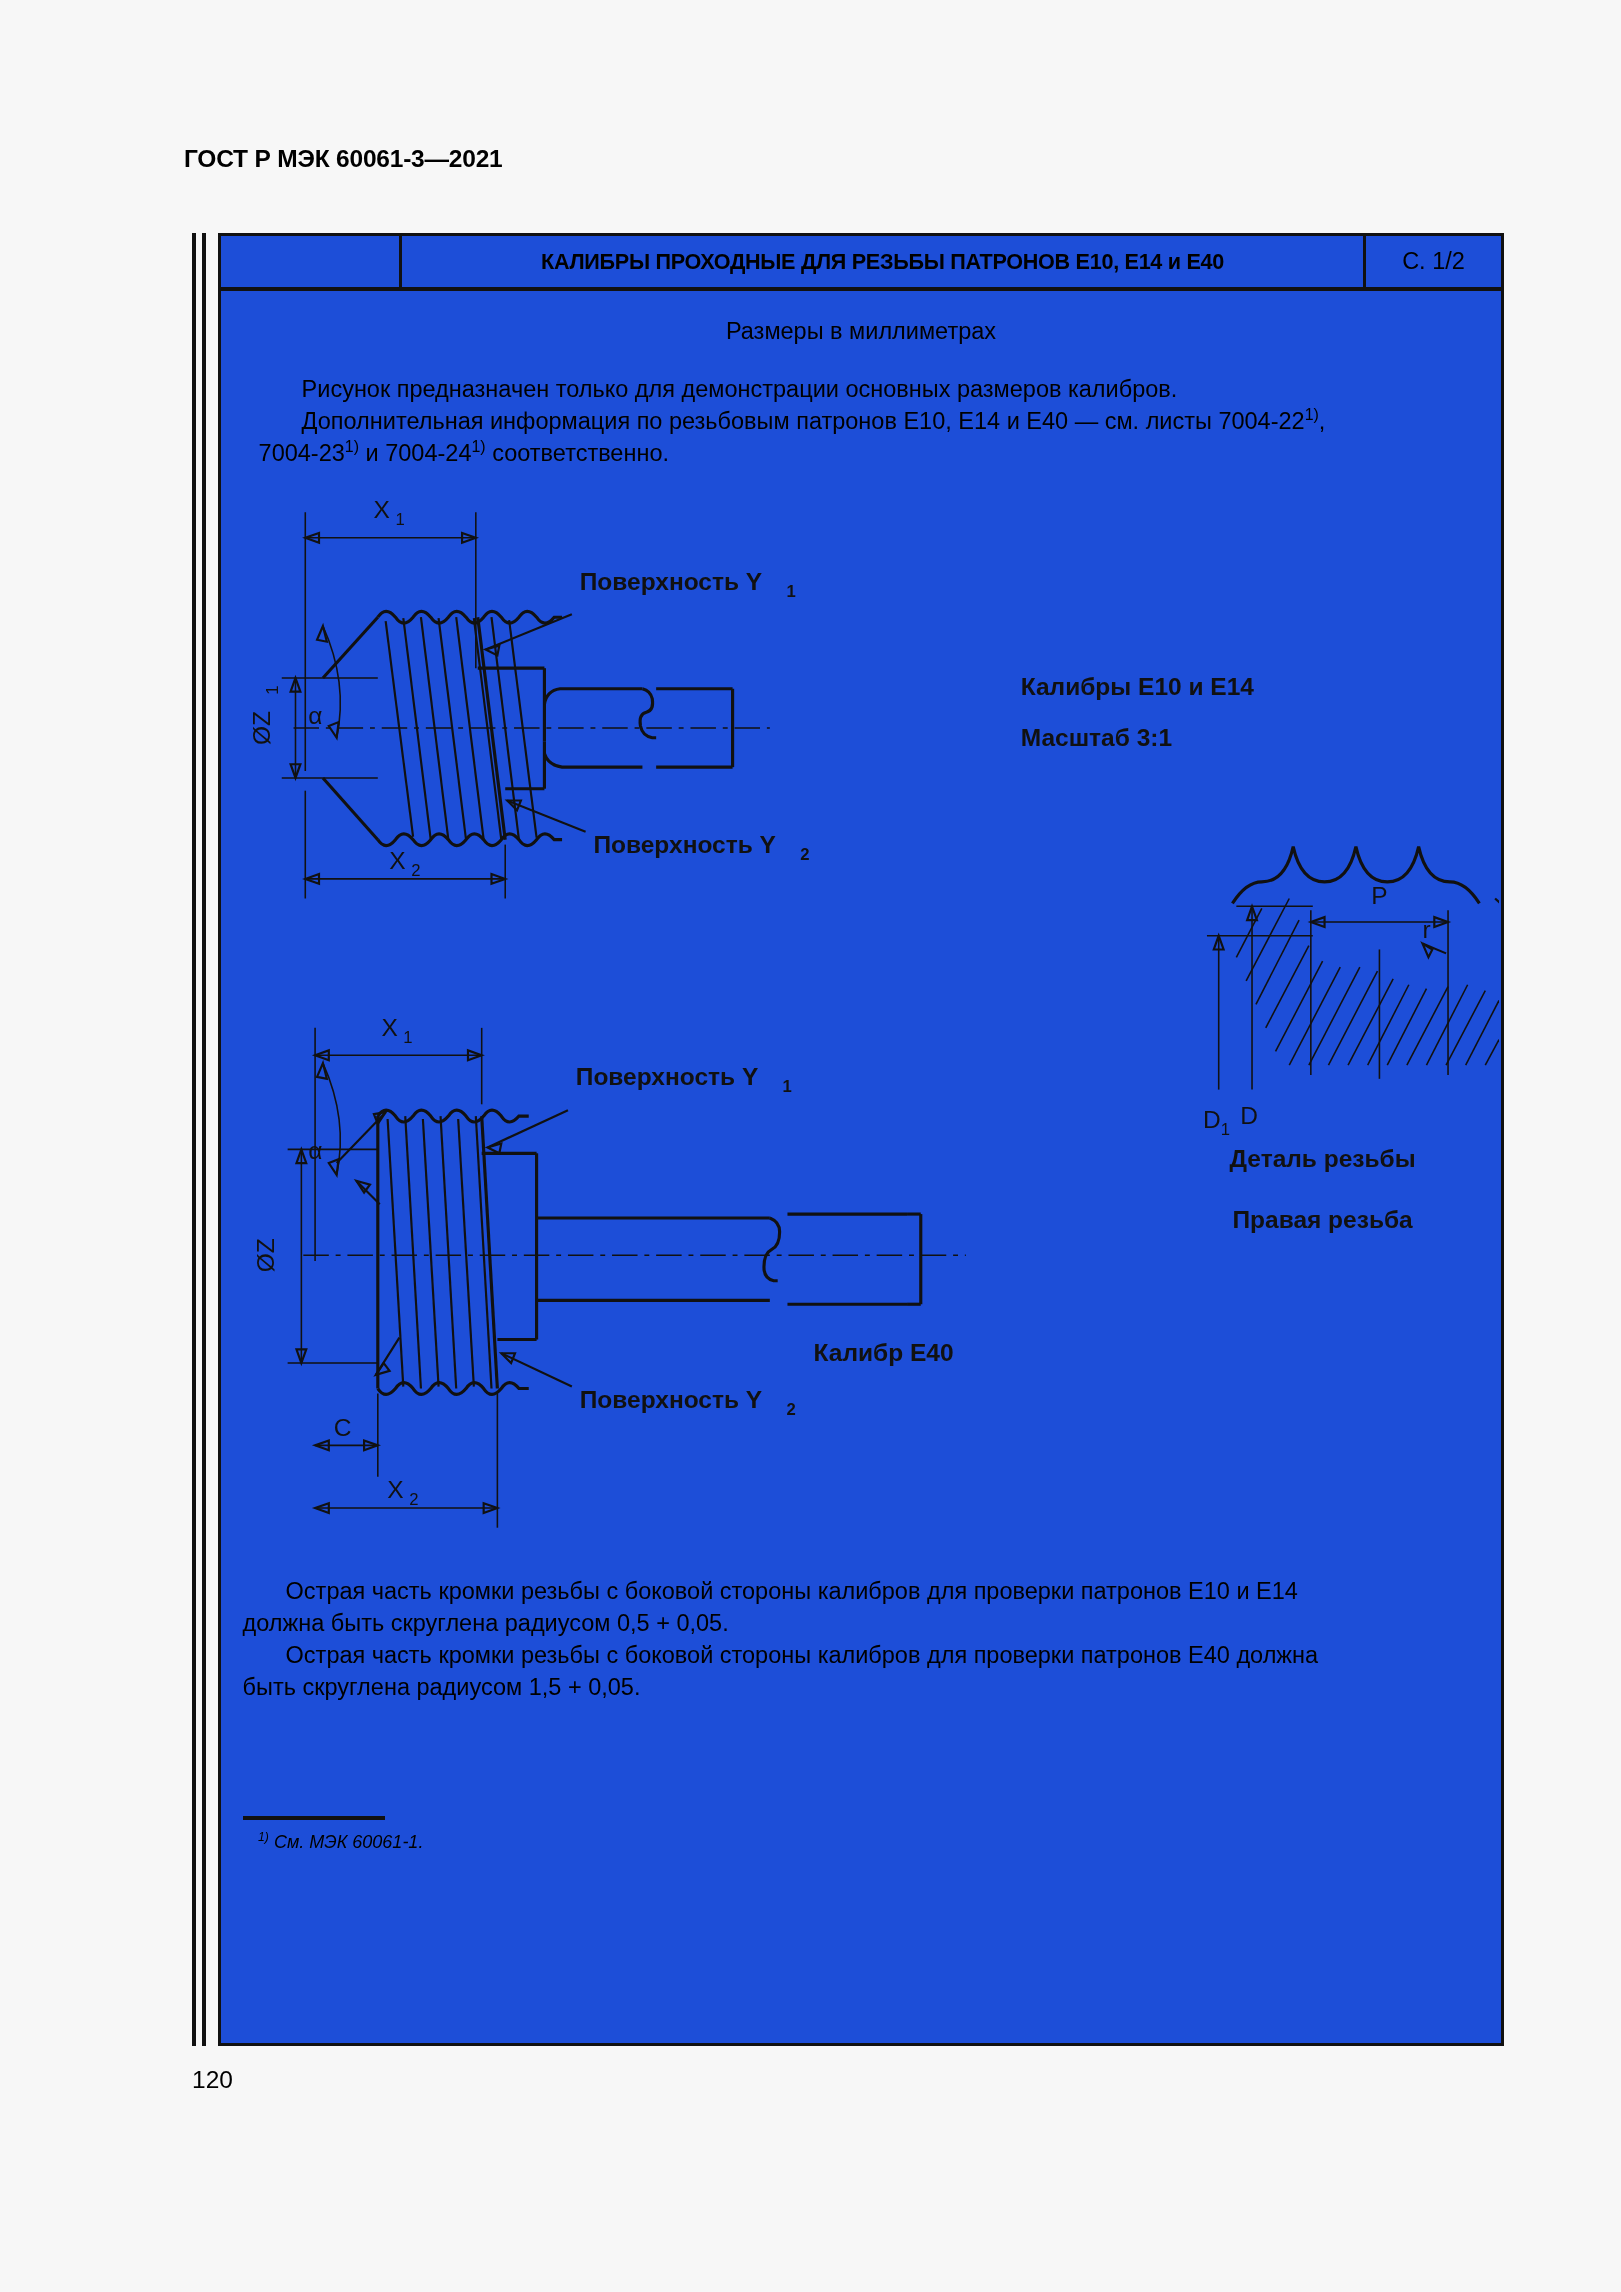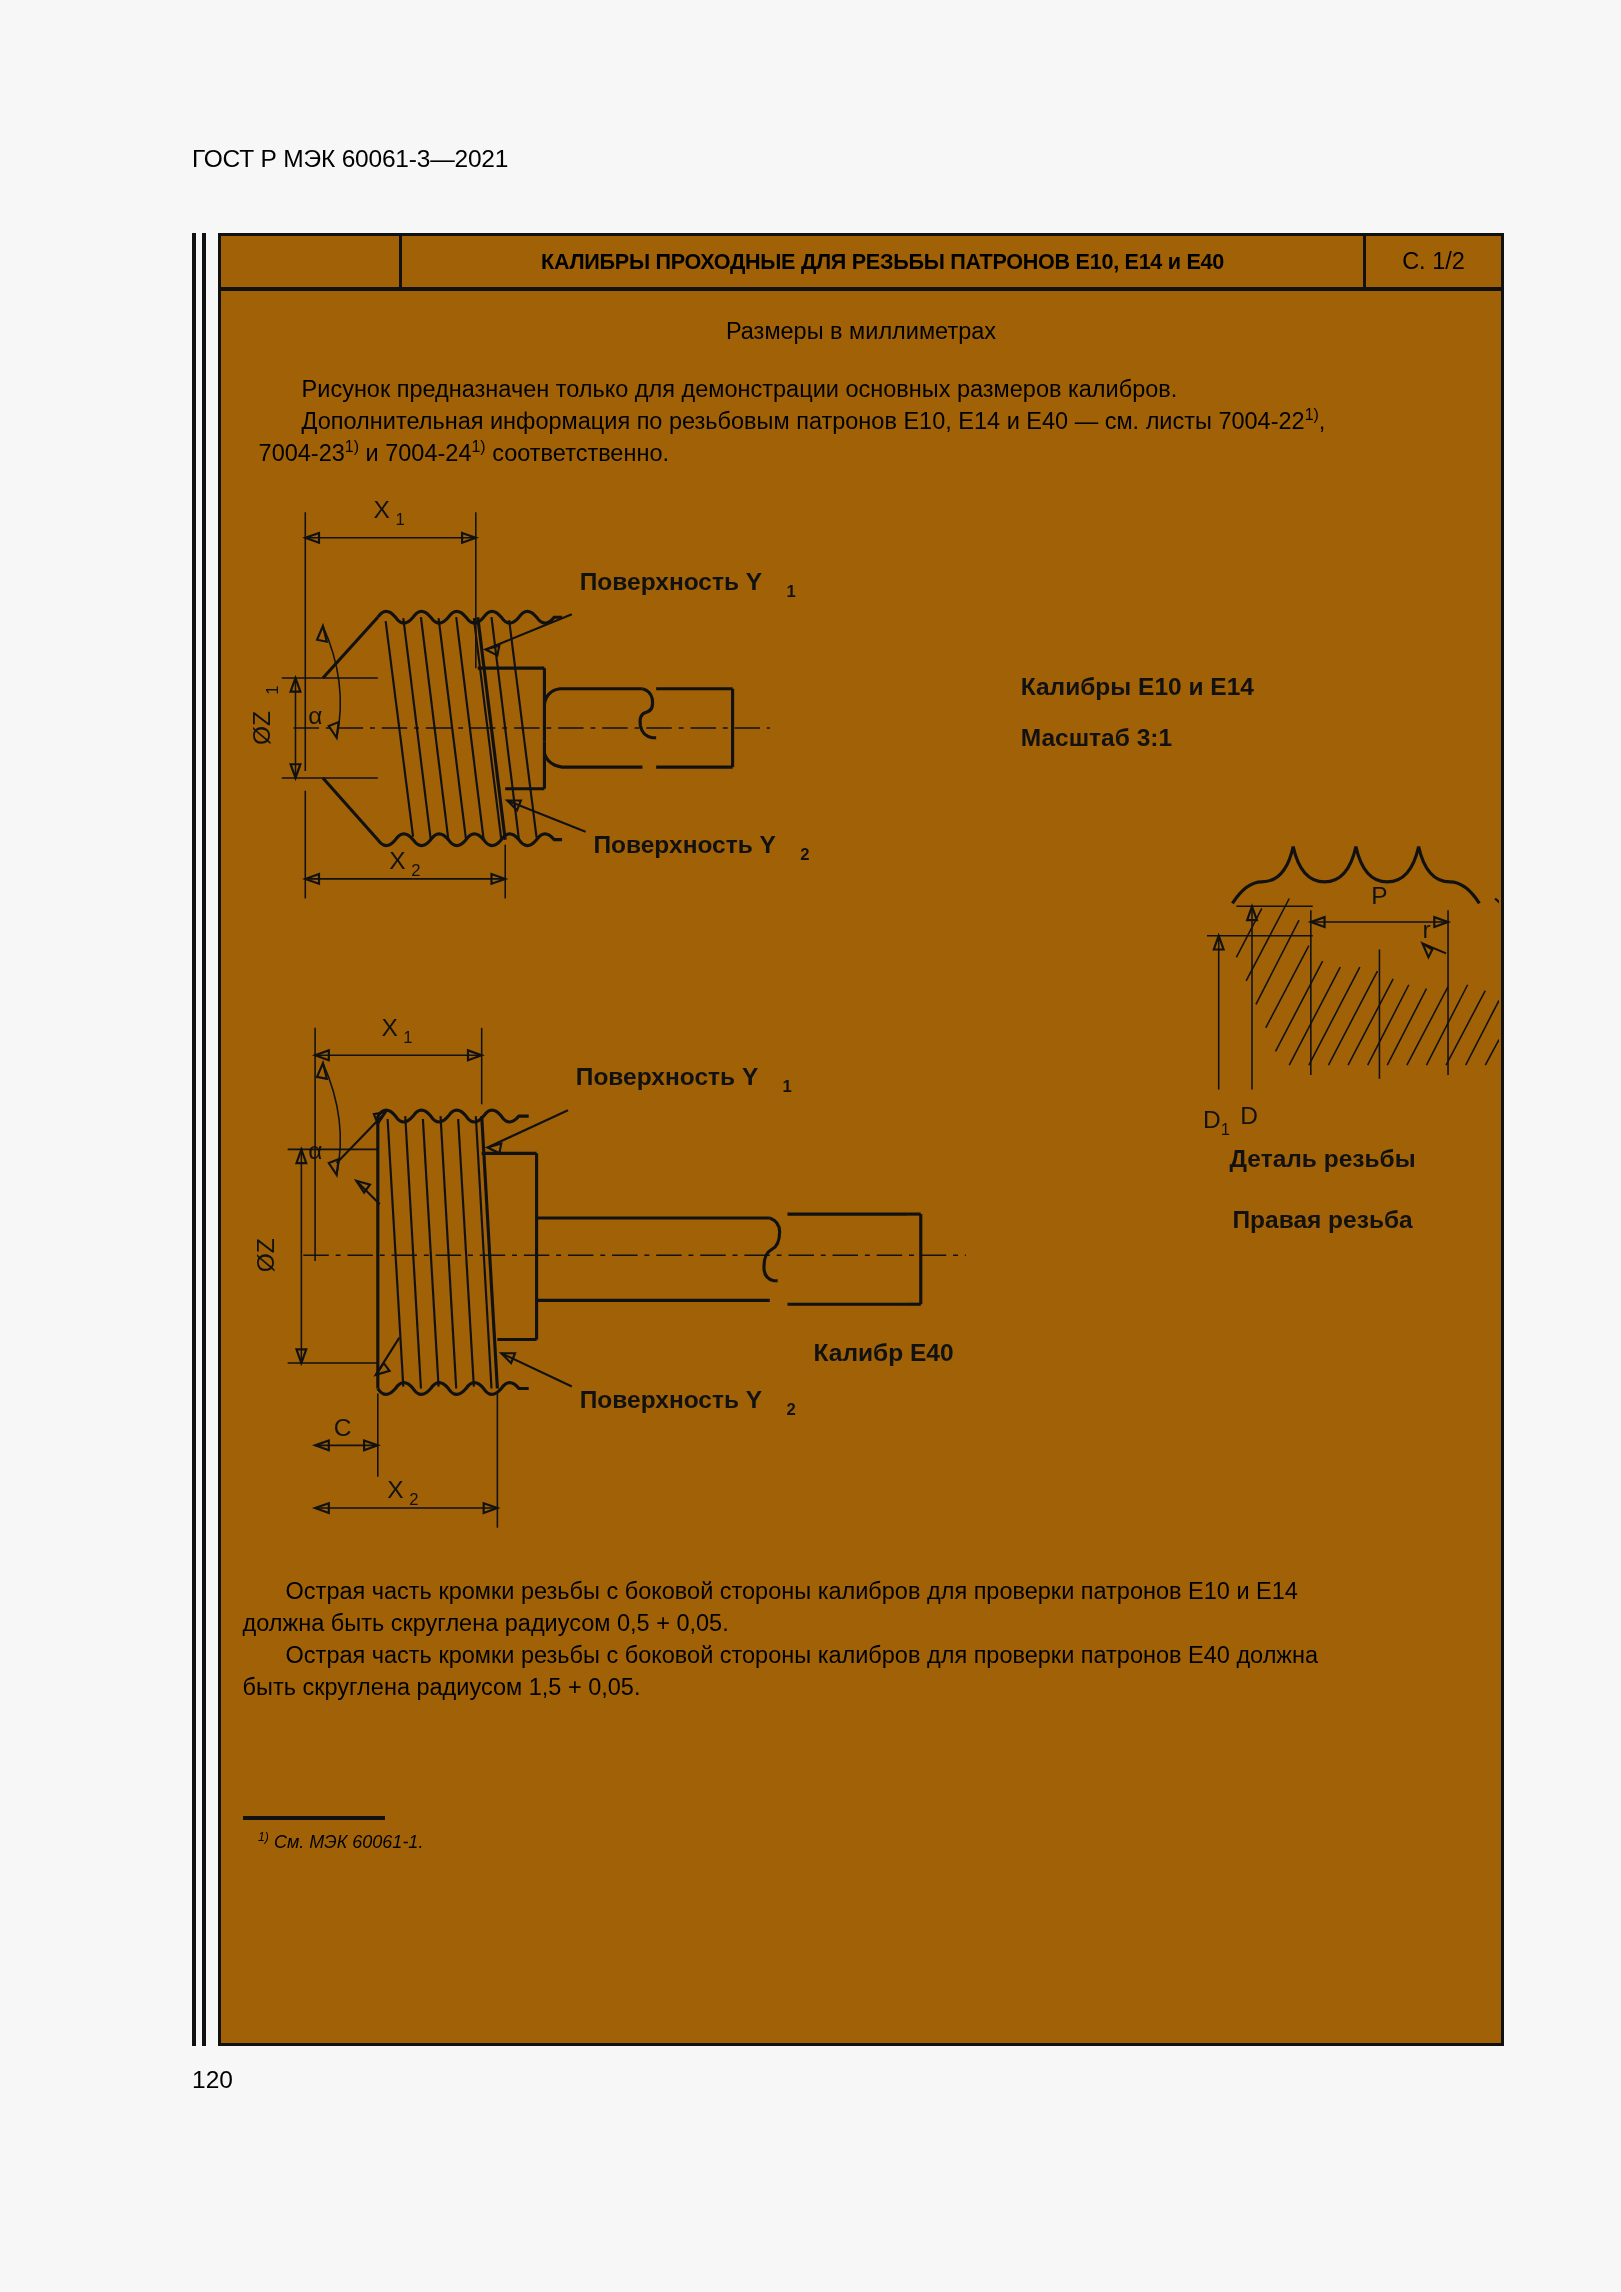--- a/index.html
+++ b/index.html
@@ -15,24 +15,24 @@
     position: relative;
     width: 1621px;
     height: 2293px;
     background: #f7f7f7;
     overflow: hidden;
   }
 
   
   #std-number {
     position: absolute;
-    left: 192px;
+    left: 184px;
     top: 145px;
     font-size: 24.5px;
-    font-weight: normal;
+    font-weight: bold;
     letter-spacing: -0.2px;
     white-space: nowrap;
     text-align: center;
   }
 
   
   #page-number {
     position: absolute;
     left: 192px;
     top: 2066px;
@@ -53,21 +53,21 @@
 
   
   #sheet {
     position: absolute;
     left: 218px;
     top: 233px;
     width: 1286px;
     height: 1813px;
     border: 3.9px solid #111;
     box-sizing: border-box;
-    background: #a16207;
+    background: #1d4ed8;
   }
 
   
   #header-row {
     position: absolute;
     left: 0;
     top: 0;
     right: 0;
     height: 55px;
     border-bottom: 4.9px solid #111;

